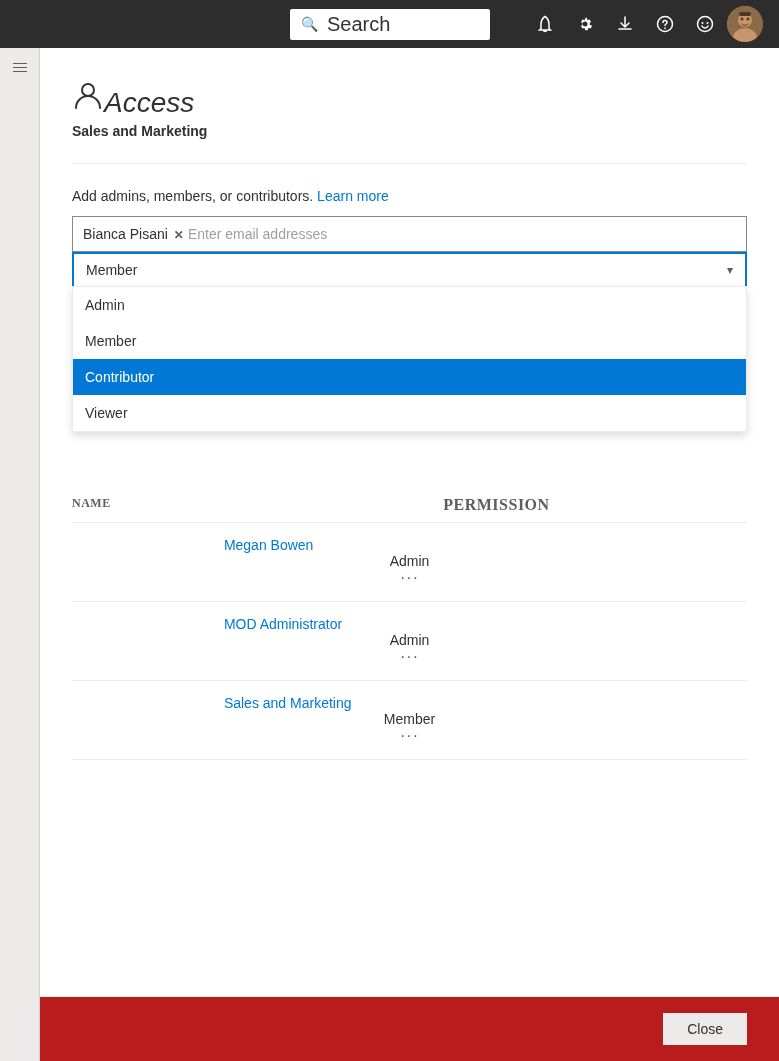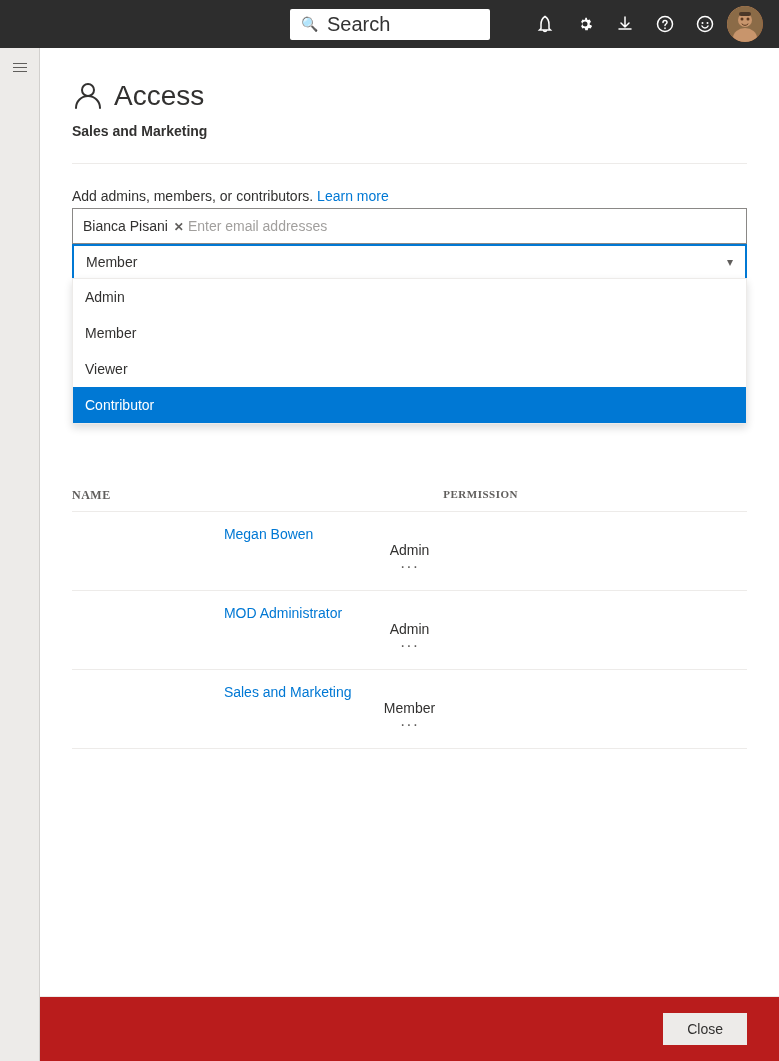--- a/index.html
+++ b/index.html
@@ -118,23 +118,23 @@
       top: 48px;
       right: 0;
       bottom: 0;
       background: white;
       padding: 32px 32px 24px 32px;
     }
 
     
     .access-header {
       display: flex;
-      align-items: flex-start;
-      gap: 10px;
+      align-items: flex-end;
       margin-bottom: 4px;
+      font-style: italic;
     }
 
     .access-person-icon {
       color: #323130;
       font-size: 28px;
     }
 
     .access-title {
       font-size: 28px;
       font-weight: 300;
@@ -150,21 +150,21 @@
 
     .divider-line {
       border-top: 1px solid #edebe9;
       margin-bottom: 24px;
     }
 
     
     .add-section-text {
       font-size: 14px;
       color: #323130;
-      margin-bottom: 4px;
+      margin-bottom: 12px;
     }
 
     .learn-more-link {
       color: #0078d4;
       text-decoration: none;
       cursor: pointer;
     }
 
     
     .email-input-container {
@@ -264,21 +264,21 @@
       width: 55%;
       font-size: 12px;
       font-weight: 600;
       color: #605e5c;
       letter-spacing: 0.5px;
       text-transform: uppercase;
     }
 
     .table-col-permission {
       flex: 1;
-      font-size: 11px;
+      font-size: 16px;
       font-weight: 600;
       color: #605e5c;
       letter-spacing: 0.5px;
       text-transform: uppercase;
     }
 
     .table-row {
       display: flex;
       align-items: center;
       padding: 14px 0;
@@ -436,25 +436,25 @@
       <span>Member</span>
       <span class="dropdown-chevron">▾</span>
     </div>
     <div class="dropdown-menu">
       <div class="dropdown-item">
         <span>Admin</span>
       </div>
       <div class="dropdown-item">
         <span>Member</span>
       </div>
+      <div class="dropdown-item selected">
+        <span>Contributor</span>
+      </div>
       <div class="dropdown-item">
         <span>Viewer</span>
-      </div>
-      <div class="dropdown-item selected">
-        <span>Contributor</span>
       </div>
     </div>
   </div>
 
   <div class="table-section">
     <div class="table-header">
       <div class="table-col-name">NAME</div>
       <div class="table-col-permission">PERMISSION</div>
     </div>
     <div class="table-row">

